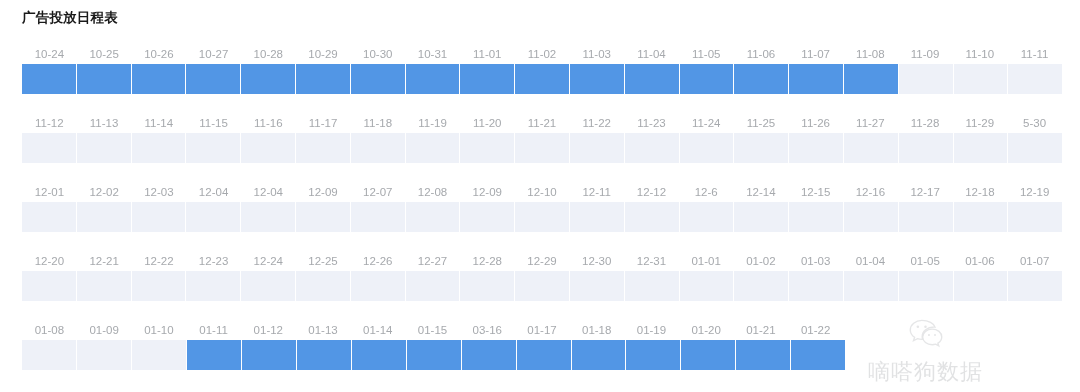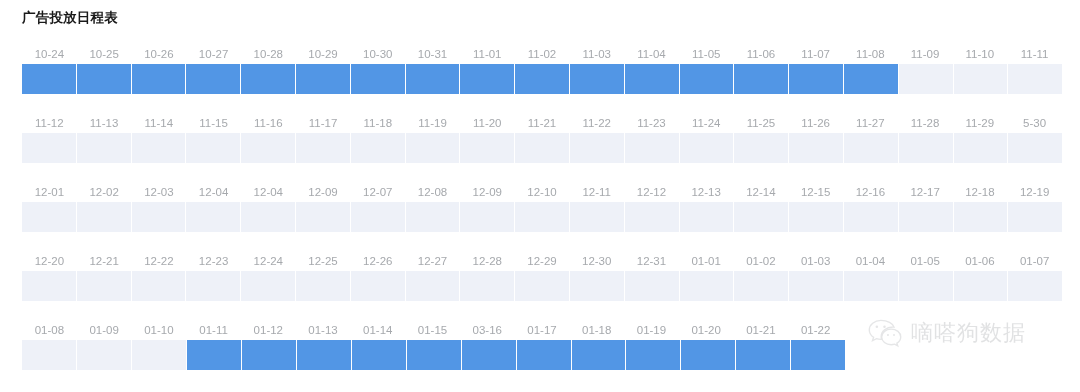--- a/index.html
+++ b/index.html
@@ -85,20 +85,21 @@
   .watermark {
     position: absolute;
     left: 868px;
     top: 318px;
     display: flex;
     align-items: center;
     gap: 9px;
     opacity: 0.42;
     pointer-events: none;
     user-select: none;
+    flex-direction: column;
   }
   .wm-icon {
     width: 34px;
     height: 30px;
     display: block;
   }
   .wm-text {
     font-size: 22px;
     color: #b9bbbe;
     letter-spacing: 1px;
@@ -210,21 +211,21 @@
           <div class="date-label">12-03</div>
           <div class="date-label">12-04</div>
           <div class="date-label">12-04</div>
           <div class="date-label">12-09</div>
           <div class="date-label">12-07</div>
           <div class="date-label">12-08</div>
           <div class="date-label">12-09</div>
           <div class="date-label">12-10</div>
           <div class="date-label">12-11</div>
           <div class="date-label">12-12</div>
-          <div class="date-label">12-13</div>
+          <div class="date-label">12-6</div>
           <div class="date-label">12-14</div>
           <div class="date-label">12-15</div>
           <div class="date-label">12-16</div>
           <div class="date-label">12-17</div>
           <div class="date-label">12-18</div>
           <div class="date-label">12-19</div>
         </div>
         <div class="cell-strip">
           <div class="cell off"></div>
           <div class="cell off"></div>

